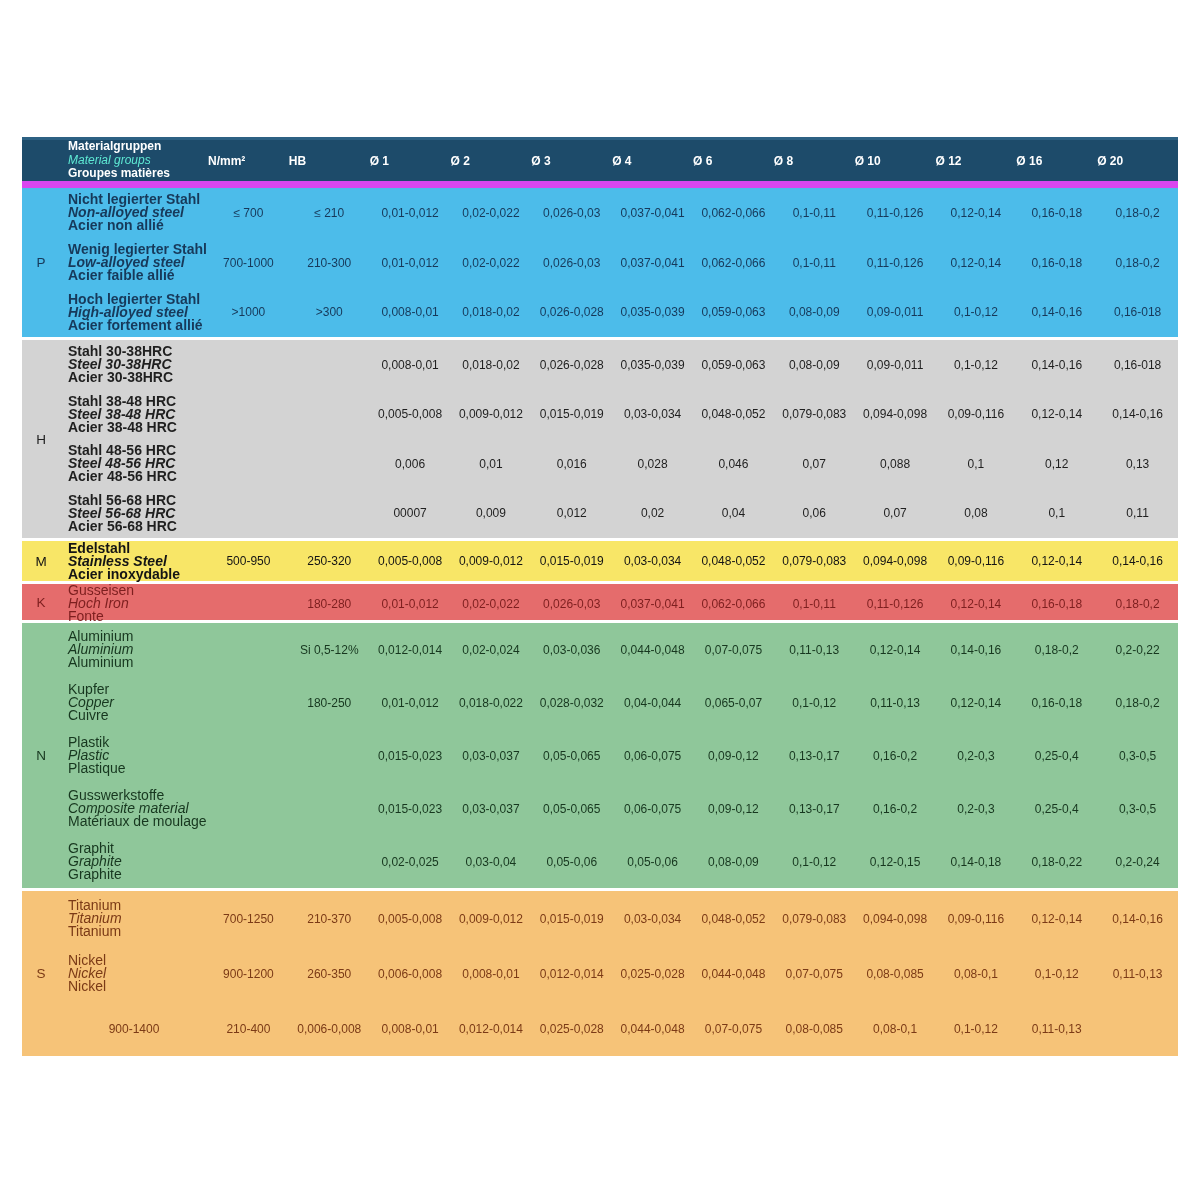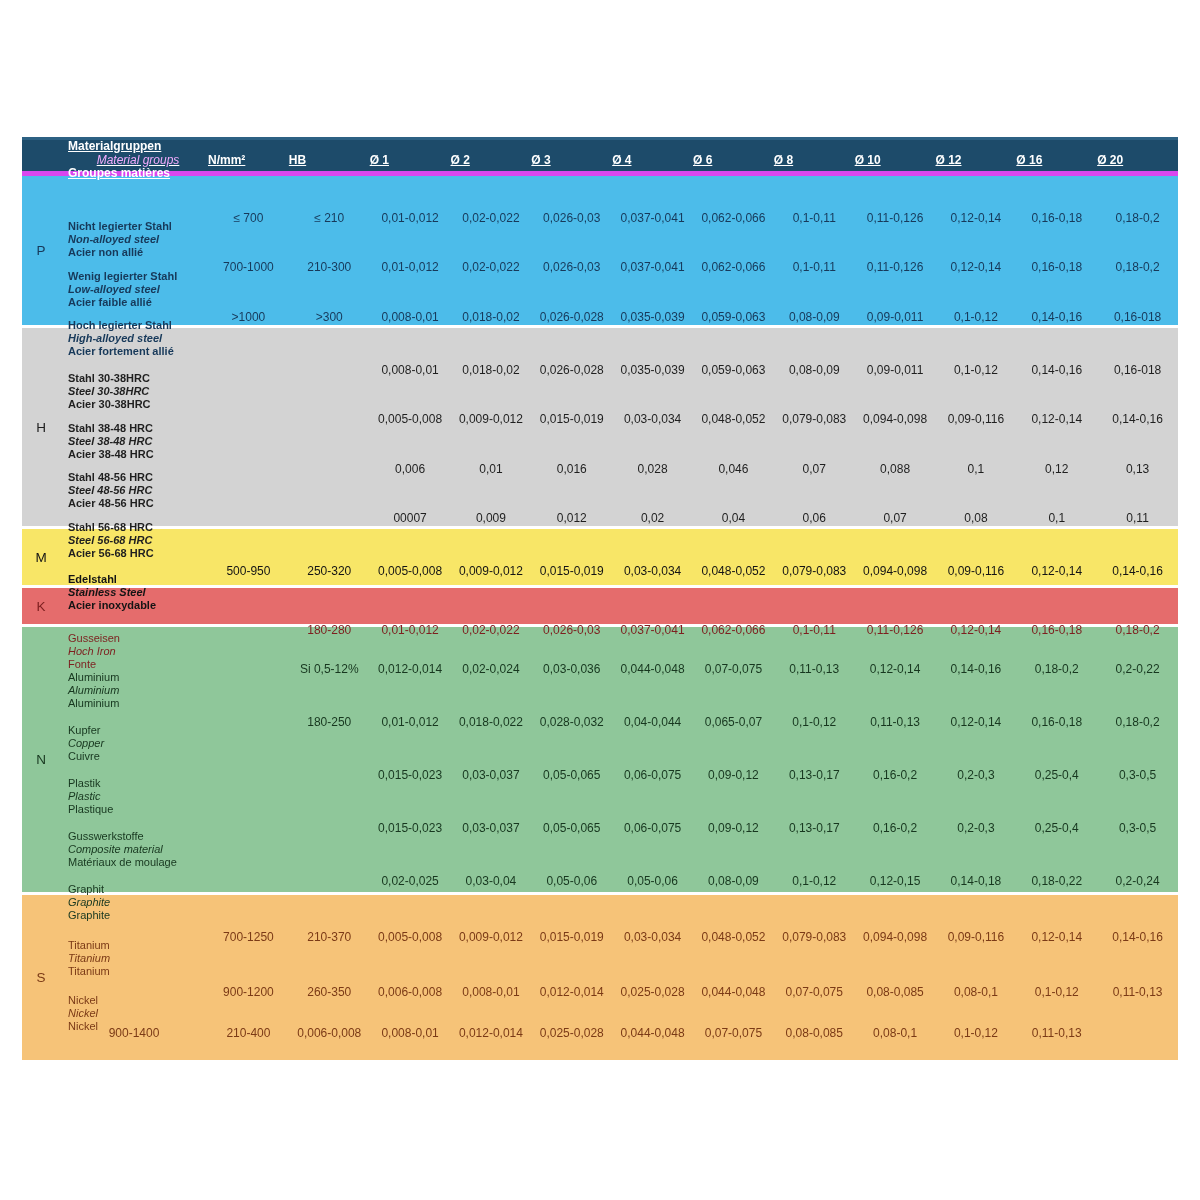--- a/index.html
+++ b/index.html
@@ -1,42 +1,42 @@
 <!DOCTYPE html>
 <html><head>
 <meta charset="utf-8">
 <style>
   html,body{margin:0;padding:0;background:#ffffff;}
   body{width:1200px;height:1200px;font-family:"Liberation Sans",sans-serif;-webkit-font-smoothing:antialiased;}
   .table-wrap{position:absolute;left:22px;top:137px;width:1156px;}
 
   
-  .thead{display:flex;background:#1d4b6a;color:#ffffff;height:39px;border-bottom:5px solid #d946ef;border-top:3px solid #2d6183;box-sizing:border-box;text-decoration:underline;}
+  .thead{display:flex;background:#1d4b6a;color:#ffffff;height:51px;border-bottom:7px solid #d946ef;border-top:3px solid #2d6183;box-sizing:border-box;}
   .thead .corner{width:38px;flex:0 0 38px;}
   .thead .hgrid{flex:1;display:grid;grid-template-columns:148px repeat(12,1fr);align-items:center;height:100%;}
   .mat-head{padding-left:8px;font-size:12px;line-height:13.5px;}
   .mat-head .l-de,.mat-head .l-fr{font-weight:bold;}
-  .mat-head .l-en{font-style:italic;color:#f0abfc;text-align:center;}
+  .mat-head .l-en{font-style:italic;color:#5eead4;}
   .hcell{text-align:left;font-size:12px;font-weight:bold;white-space:nowrap;}
 
   
   .section{display:flex;border-bottom:3px solid #ffffff;}
   .letter{width:38px;flex:0 0 38px;display:flex;align-items:center;justify-content:center;font-size:13.5px;}
   .rows{flex:1;}
   .row{display:grid;grid-template-columns:148px repeat(12,1fr);align-items:center;}
-  .label{padding-left:8px;font-size:11px;line-height:13px;margin-top:44px;}
+  .label{padding-left:8px;font-size:14px;line-height:13px;}
   .label .l-en{font-style:italic;}
   .bold .l-de,.bold .l-fr{font-weight:bold;}
   .bold .l-en{font-weight:bold;}
   .cell{text-align:center;font-size:12px;white-space:nowrap;}
 
   
   .sec-P .row{height:49.7px;}
   .sec-H .row{height:49.5px;}
-  .sec-M .row{height:56px;}
+  .sec-M .row{height:40px;}
   .sec-K .row{height:36px;}
   .sec-N .row{height:53px;}
   .sec-S .row{height:55px;}
 </style>
 </head>
 <body>
 
 <div class="table-wrap">
   <div class="thead">
     <div class="corner"></div>

